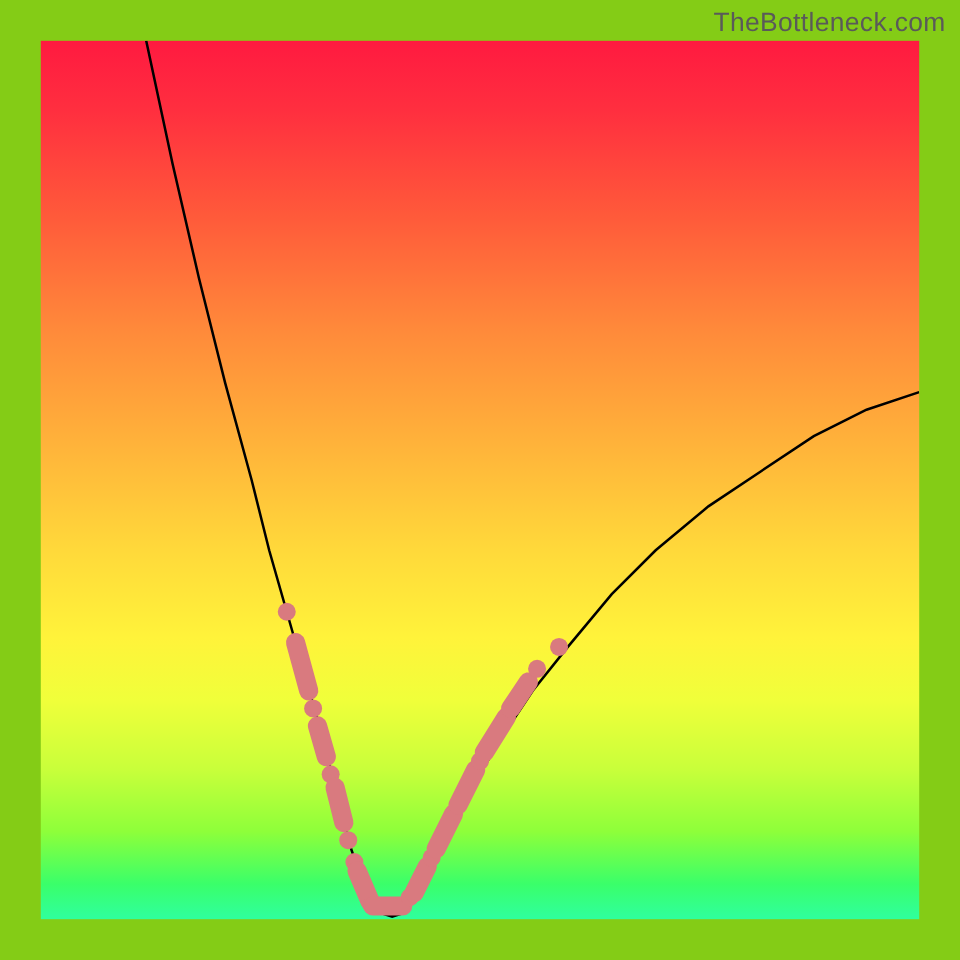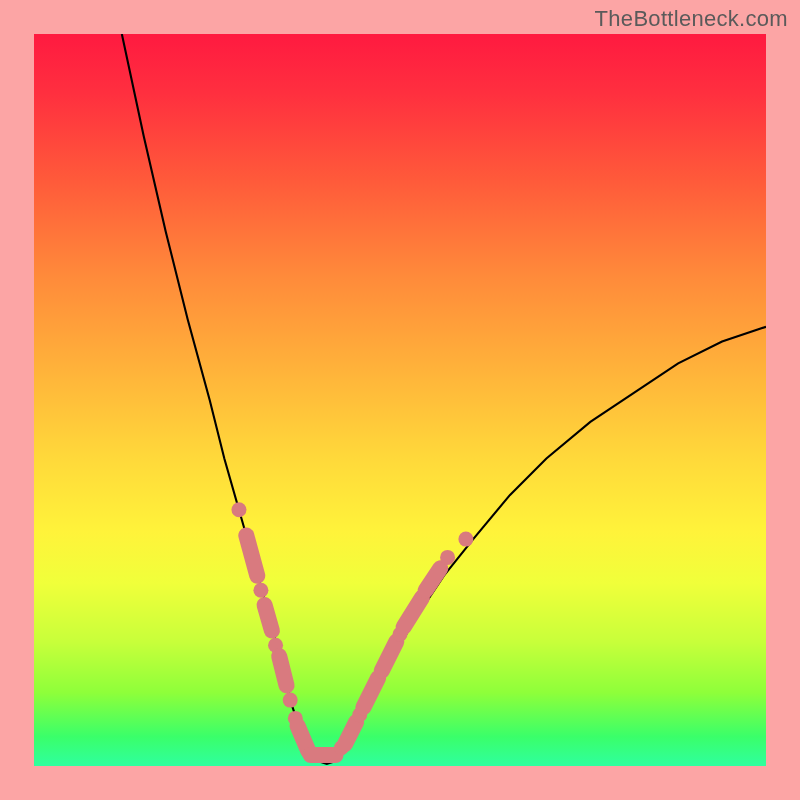--- a/index.html
+++ b/index.html
@@ -10,21 +10,21 @@
     background: #000;
     overflow: hidden;
     font-family: Arial, Helvetica, sans-serif;
   }
   .frame {
     position: absolute;
     left: 0;
     top: 0;
     width: 800px;
     height: 800px;
-    background: #fca5a5;
+    background: #84cc16;
   }
   .plot {
     position: absolute;
     left: 34px;
     top: 34px;
     width: 732px;
     height: 732px;
     
     background: linear-gradient(
       to bottom,

